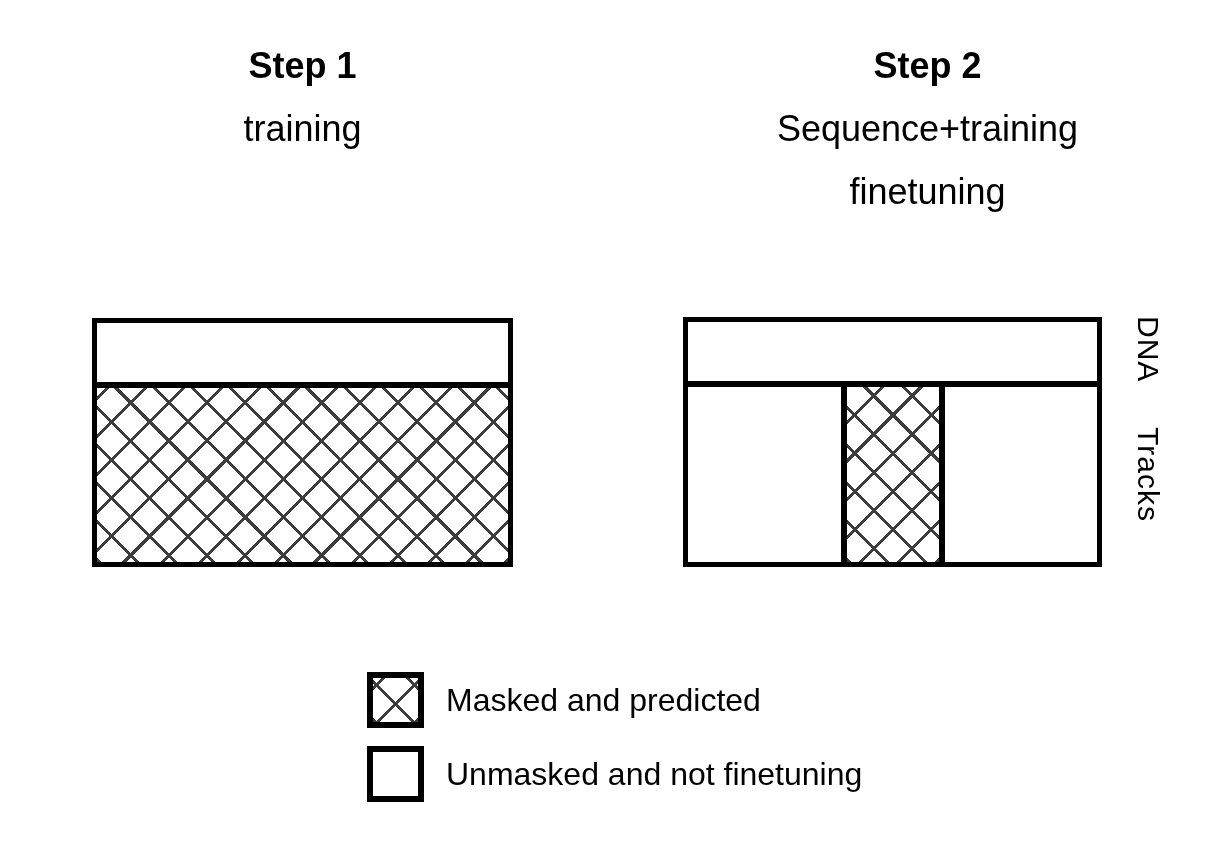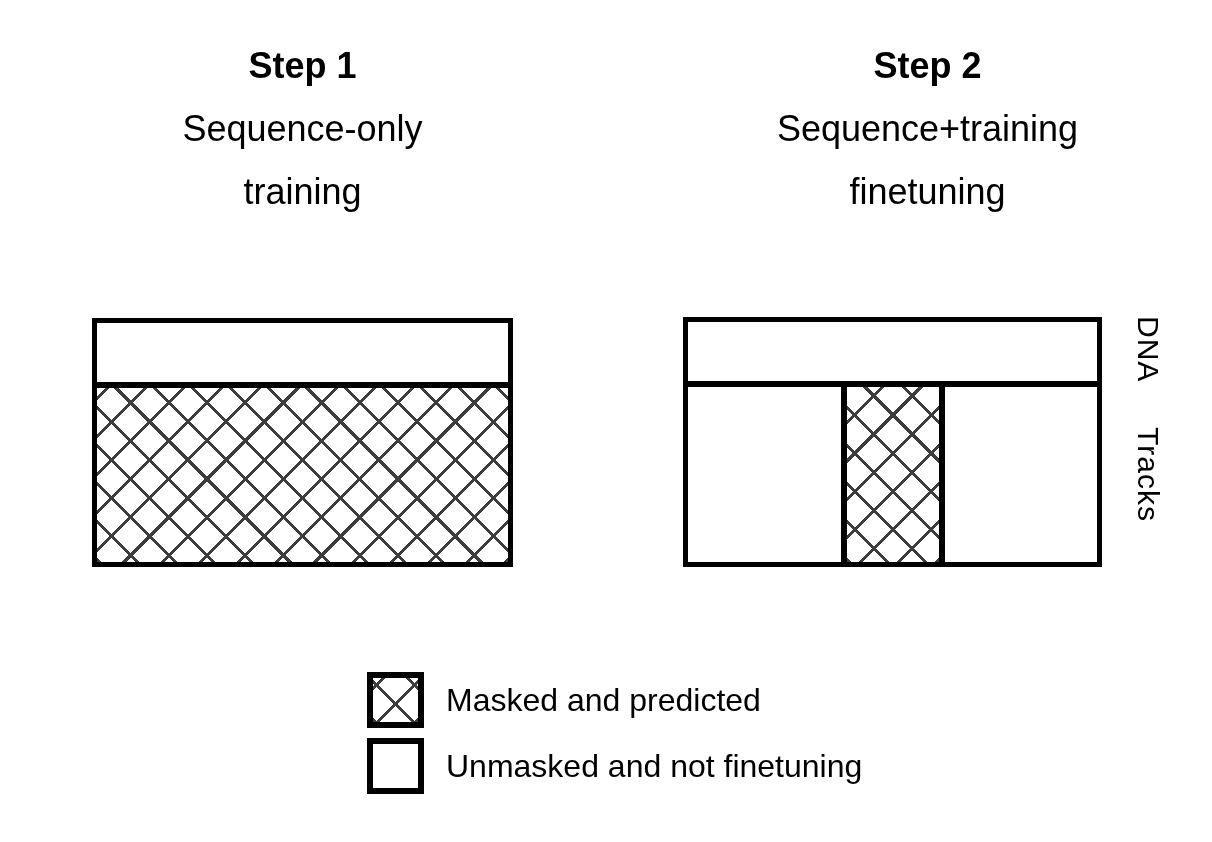--- a/index.html
+++ b/index.html
@@ -90,21 +90,21 @@
   .side-label-dna    { top: 316px; height: 66px; }
   .side-label-tracks { top: 382px; height: 185px; }
 
   
   .legend {
     position: absolute;
     left: 367px;
     top: 672px;
     display: flex;
     flex-direction: column;
-    gap: 10px;
+    gap: 18px;
   }
   .legend-row {
     display: flex;
     align-items: center;
     gap: 22px;
     height: 56px;
   }
   .legend-swatch {
     width: 57px;
     height: 56px;
@@ -119,21 +119,20 @@
     white-space: nowrap;
   }
 </style>
 </head>
 <body>
 
 <div class="canvas">
 
   <div class="title title-left">
     <div class="heading">Step 1</div>
-    <div class="subtitle">Sequence-only</div>
     <div class="subtitle">training</div>
   </div>
 
   <div class="title title-right">
     <div class="heading">Step 2</div>
     <div class="subtitle">Sequence+training</div>
     <div class="subtitle">finetuning</div>
   </div>
 
   <div class="box box-left">

